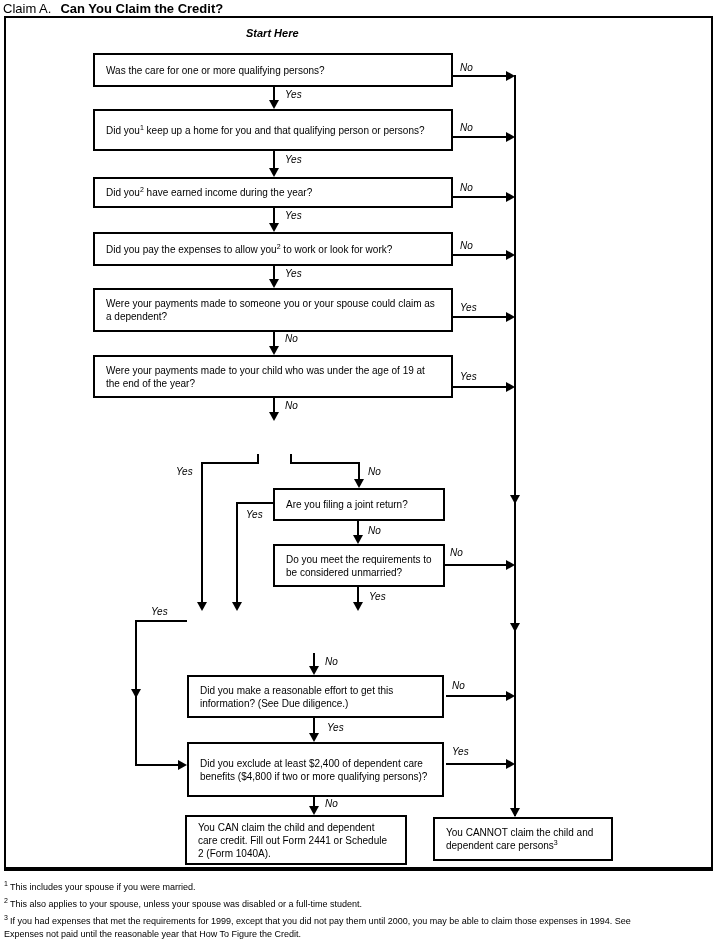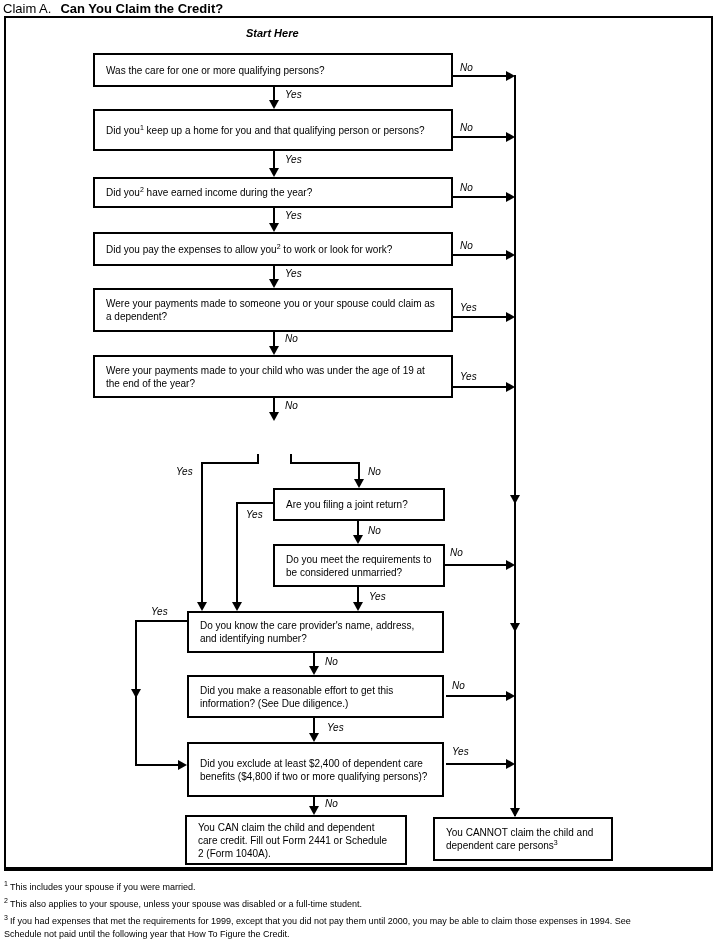--- a/index.html
+++ b/index.html
@@ -66,23 +66,20 @@
 
 
   <div class="qbox" style="left:273px;top:544px;width:172px;height:43px">
     <span>Do you meet the requirements to be considered unmarried?</span>
   </div>
 
   <div class="qbox" style="left:273px;top:488px;width:172px;height:33px">
     <span>Are you filing a joint return?</span>
   </div>
 
-  <div class="qbox" style="left:187px;top:611px;width:257px;height:42px">
-    <span>Do you know the care provider's name, address, and identifying number?</span>
-  </div>
 
   <div class="qbox" style="left:187px;top:675px;width:257px;height:43px">
     <span><span>Did you make a reasonable effort to get this information? (See </span><span class="it">Due diligence</span><span>.)</span></span>
   </div>
 
   <div class="qbox" style="left:187px;top:742px;width:257px;height:55px">
     <span>Did you exclude at least $2,400 of dependent care benefits ($4,800 if two or more qualifying persons)?</span>
   </div>
 
   <div class="qbox" style="left:185px;top:815px;width:222px;height:50px">
@@ -190,16 +187,16 @@
   <span class="lbl" style="left:325px;top:798px">No</span>
 
   <div class="fn" style="left:4px;top:881px;width:712px">
     <sup>1</sup><span>This includes your spouse if you were married.</span>
   </div>
   <div class="fn" style="left:4px;top:898px;width:712px">
     <sup>2</sup><span>This also applies to your spouse, unless your spouse was disabled or a full-time student.</span>
   </div>
   <div class="fn" style="left:4px;top:915px;width:714px">
     <sup>3</sup><span>If you had expenses that met the requirements for 1999, except that you did not pay them until 2000, you may be able to claim those expenses in 1994. See</span><br>
-    <span class="it">Schedule not paid until the following year</span><span> that </span><span class="it">How To Figure the Credit</span><span>.</span>
+    <span class="it">Expenses not paid until the reasonable year</span><span> that </span><span class="it">How To Figure the Credit</span><span>.</span>
   </div>
 
 </div>
 
 </body></html>

